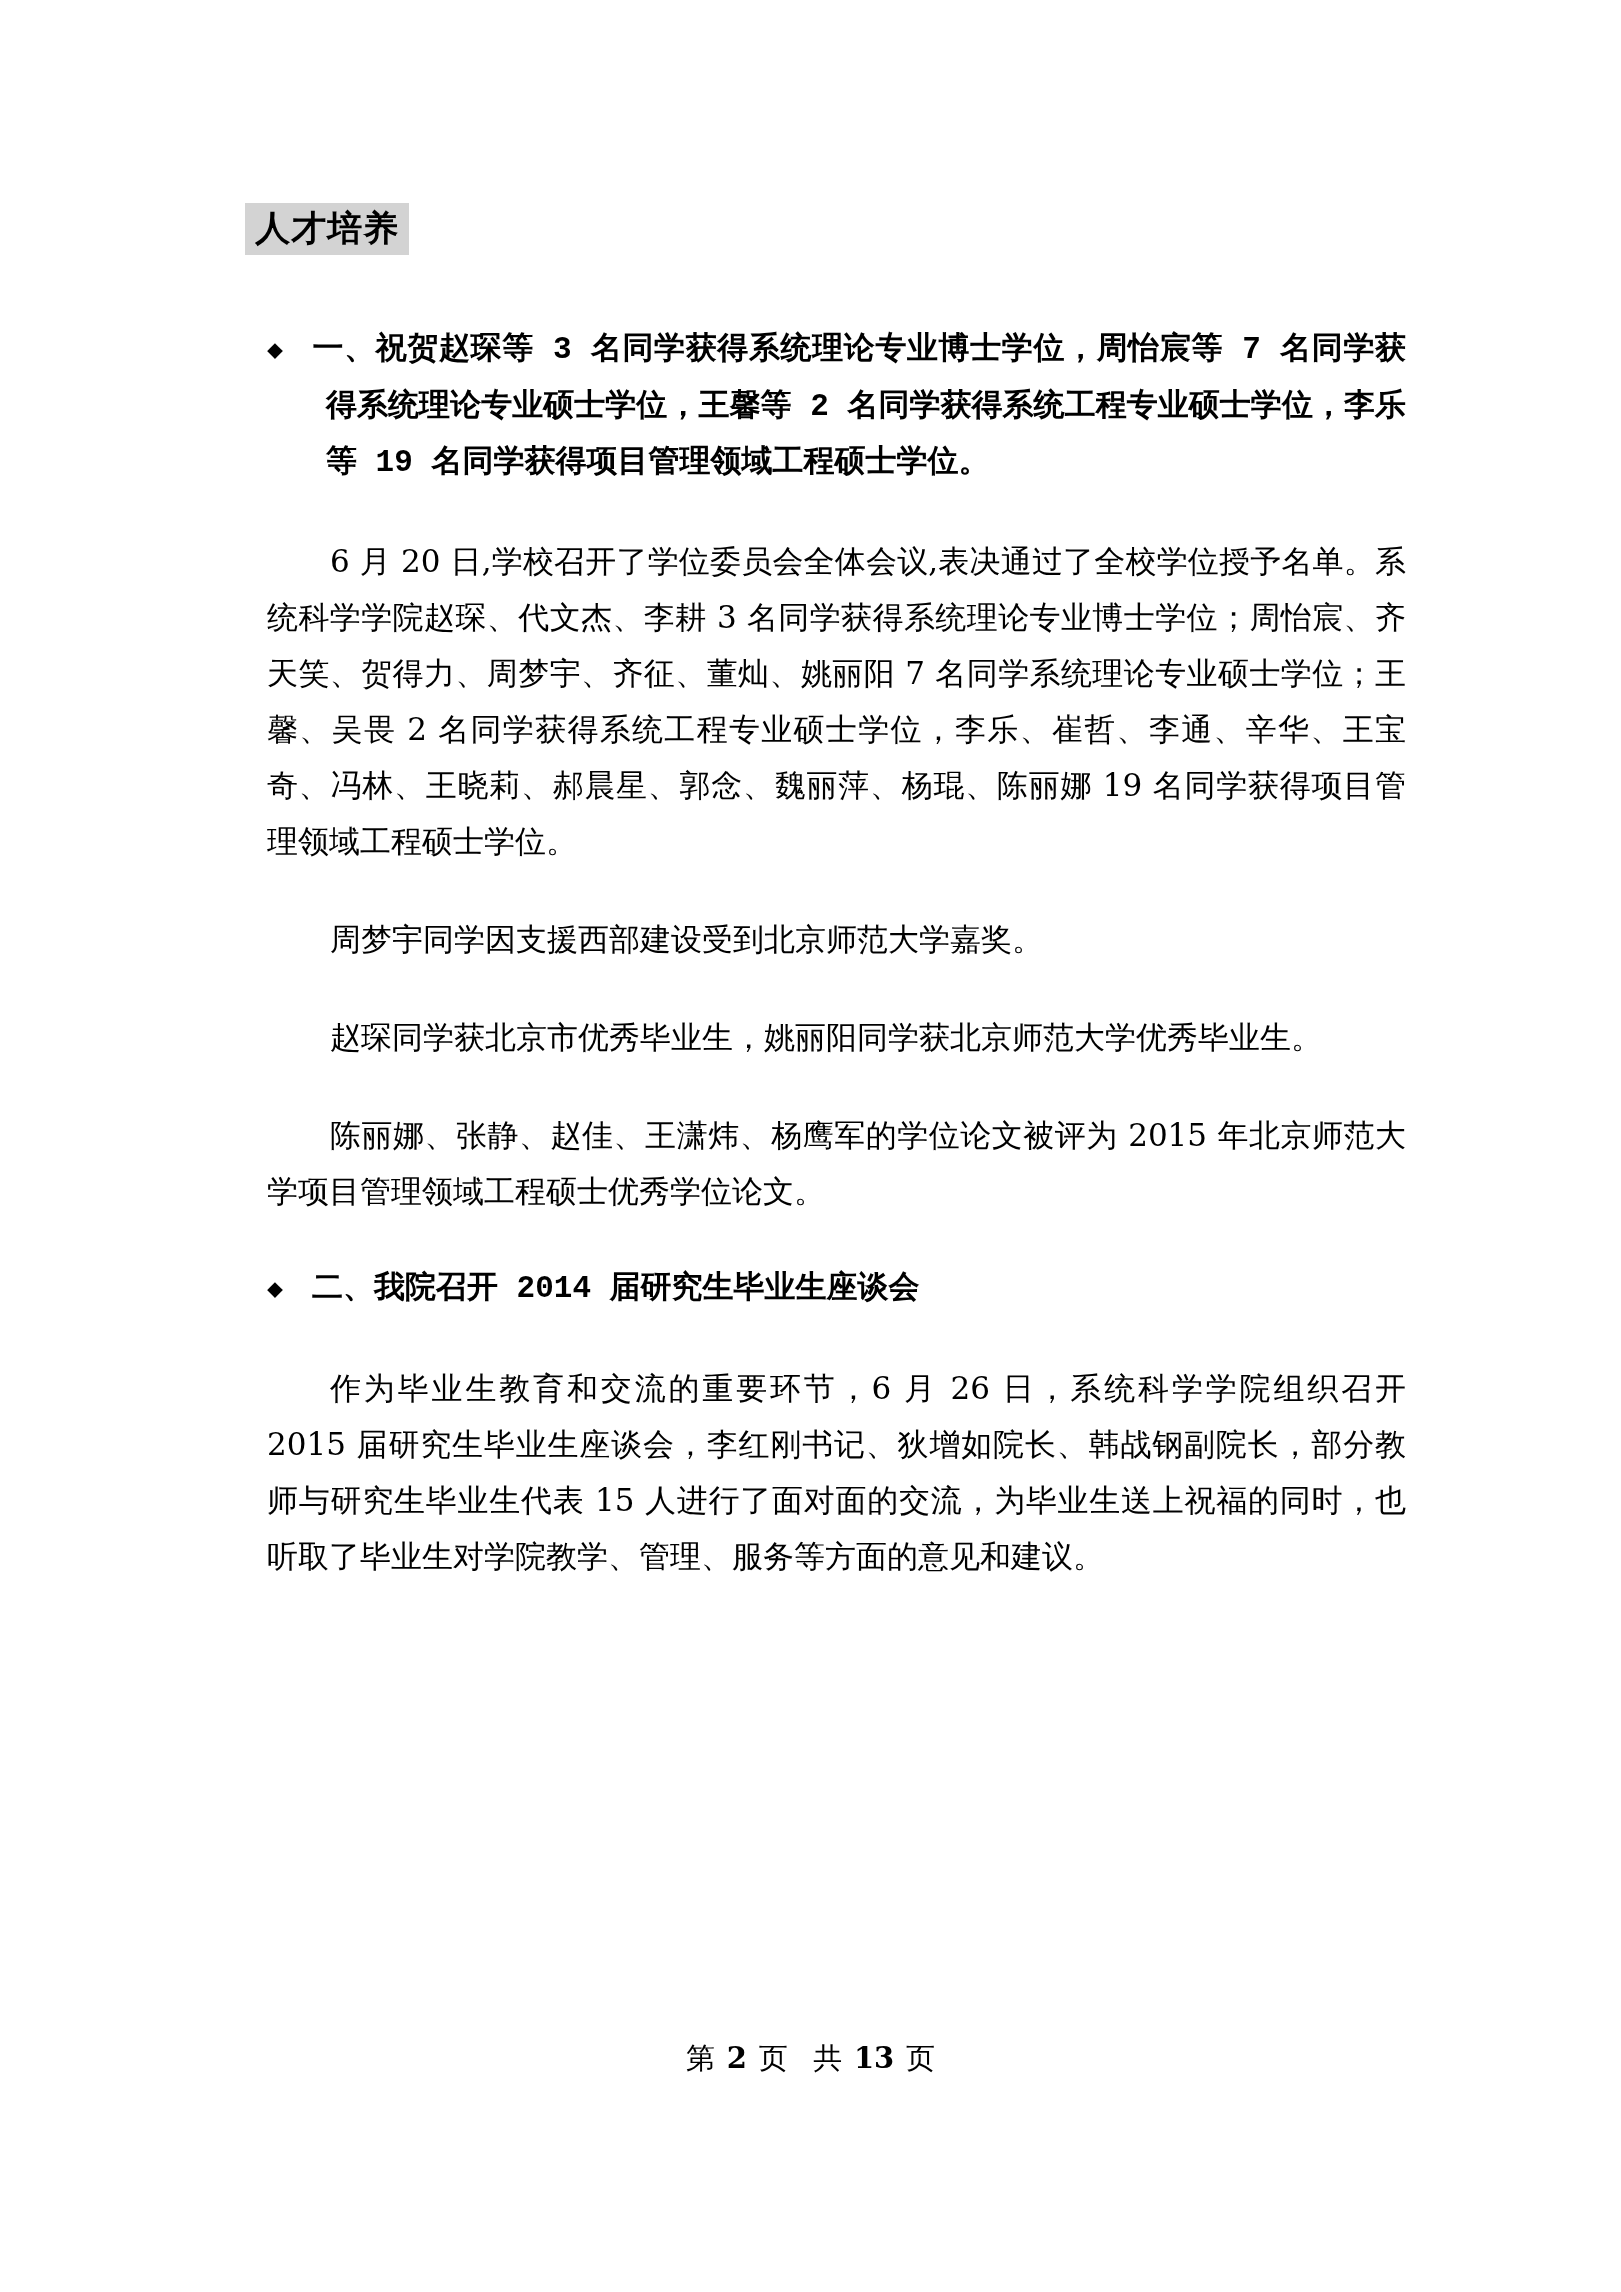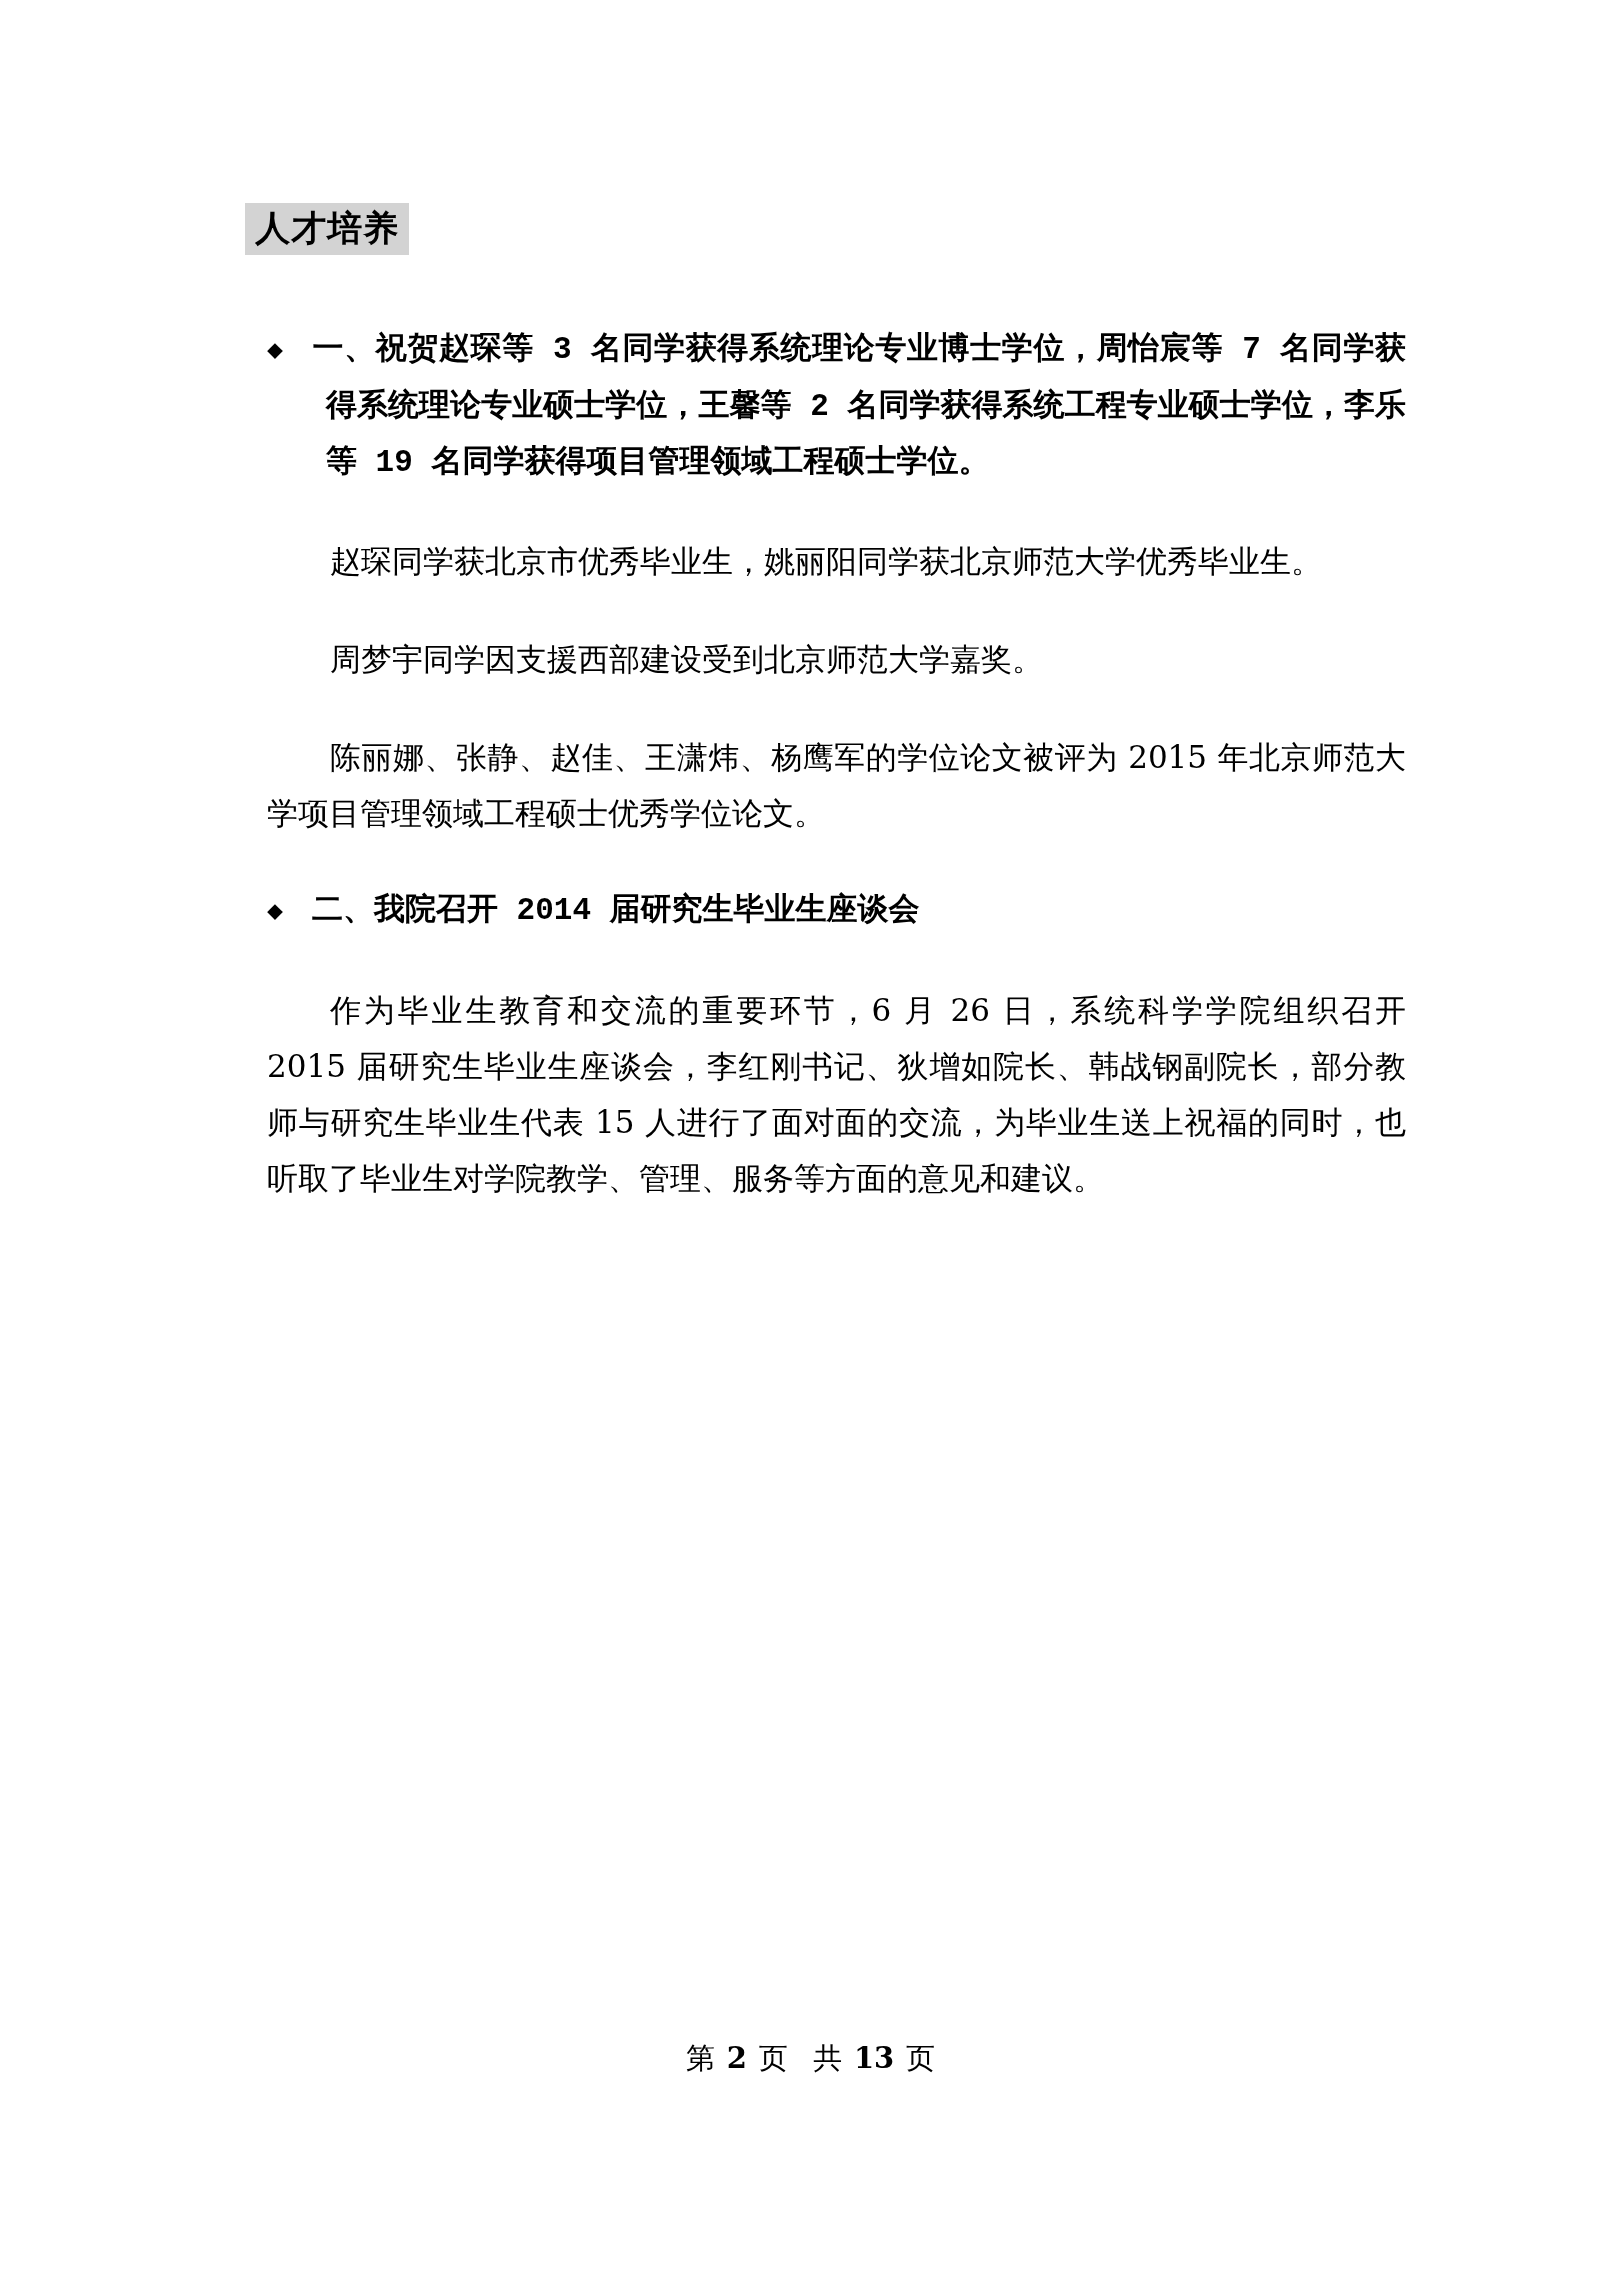--- a/index.html
+++ b/index.html
@@ -76,22 +76,23 @@
 </head>
 <body>
 
 <div class="page">
   <div class="content">
 
     <div class="doc-heading">人才培养</div>
 
     <div class="bullet"><span class="marker">◆</span><span>一、祝贺赵琛等 3 名同学获得系统理论专业博士学位，周怡宸等 7 名同学获得系统理论专业硕士学位，王馨等 2 名同学获得系统工程专业硕士学位，李乐等 19 名同学获得项目管理领域工程硕士学位。</span></div>
 
+    <p class="body">6 月 20 日,学校召开了学位委员会全体会议,表决通过了全校学位授予名单。系统科学学院赵琛、代文杰、李耕 3 名同学获得系统理论专业博士学位；周怡宸、齐天笑、贺得力、周梦宇、齐征、董灿、姚丽阳 7 名同学系统理论专业硕士学位；王馨、吴畏 2 名同学获得系统工程专业硕士学位，李乐、崔哲、李通、辛华、王宝奇、冯林、王晓莉、郝晨星、郭念、魏丽萍、杨琨、陈丽娜 19 名同学获得项目管理领域工程硕士学位。</p>
+    <p class="body">周梦宇同学因支援西部建设受到北京师范大学嘉奖。</p>
     <p class="body">赵琛同学获北京市优秀毕业生，姚丽阳同学获北京师范大学优秀毕业生。</p>
-    <p class="body">周梦宇同学因支援西部建设受到北京师范大学嘉奖。</p>
     <p class="body">陈丽娜、张静、赵佳、王潇炜、杨鹰军的学位论文被评为 2015 年北京师范大学项目管理领域工程硕士优秀学位论文。</p>
 
     <div class="bullet"><span class="marker">◆</span><span>二、我院召开 2014 届研究生毕业生座谈会</span></div>
 
     <p class="body">作为毕业生教育和交流的重要环节，6 月 26 日，系统科学学院组织召开 2015 届研究生毕业生座谈会，李红刚书记、狄增如院长、韩战钢副院长，部分教师与研究生毕业生代表 15 人进行了面对面的交流，为毕业生送上祝福的同时，也听取了毕业生对学院教学、管理、服务等方面的意见和建议。</p>
 
   </div>
 
   <div class="footer">
     <span>第</span><b>2</b><span>页</span><span class="label-total">共</span><b>13</b><span>页</span>

